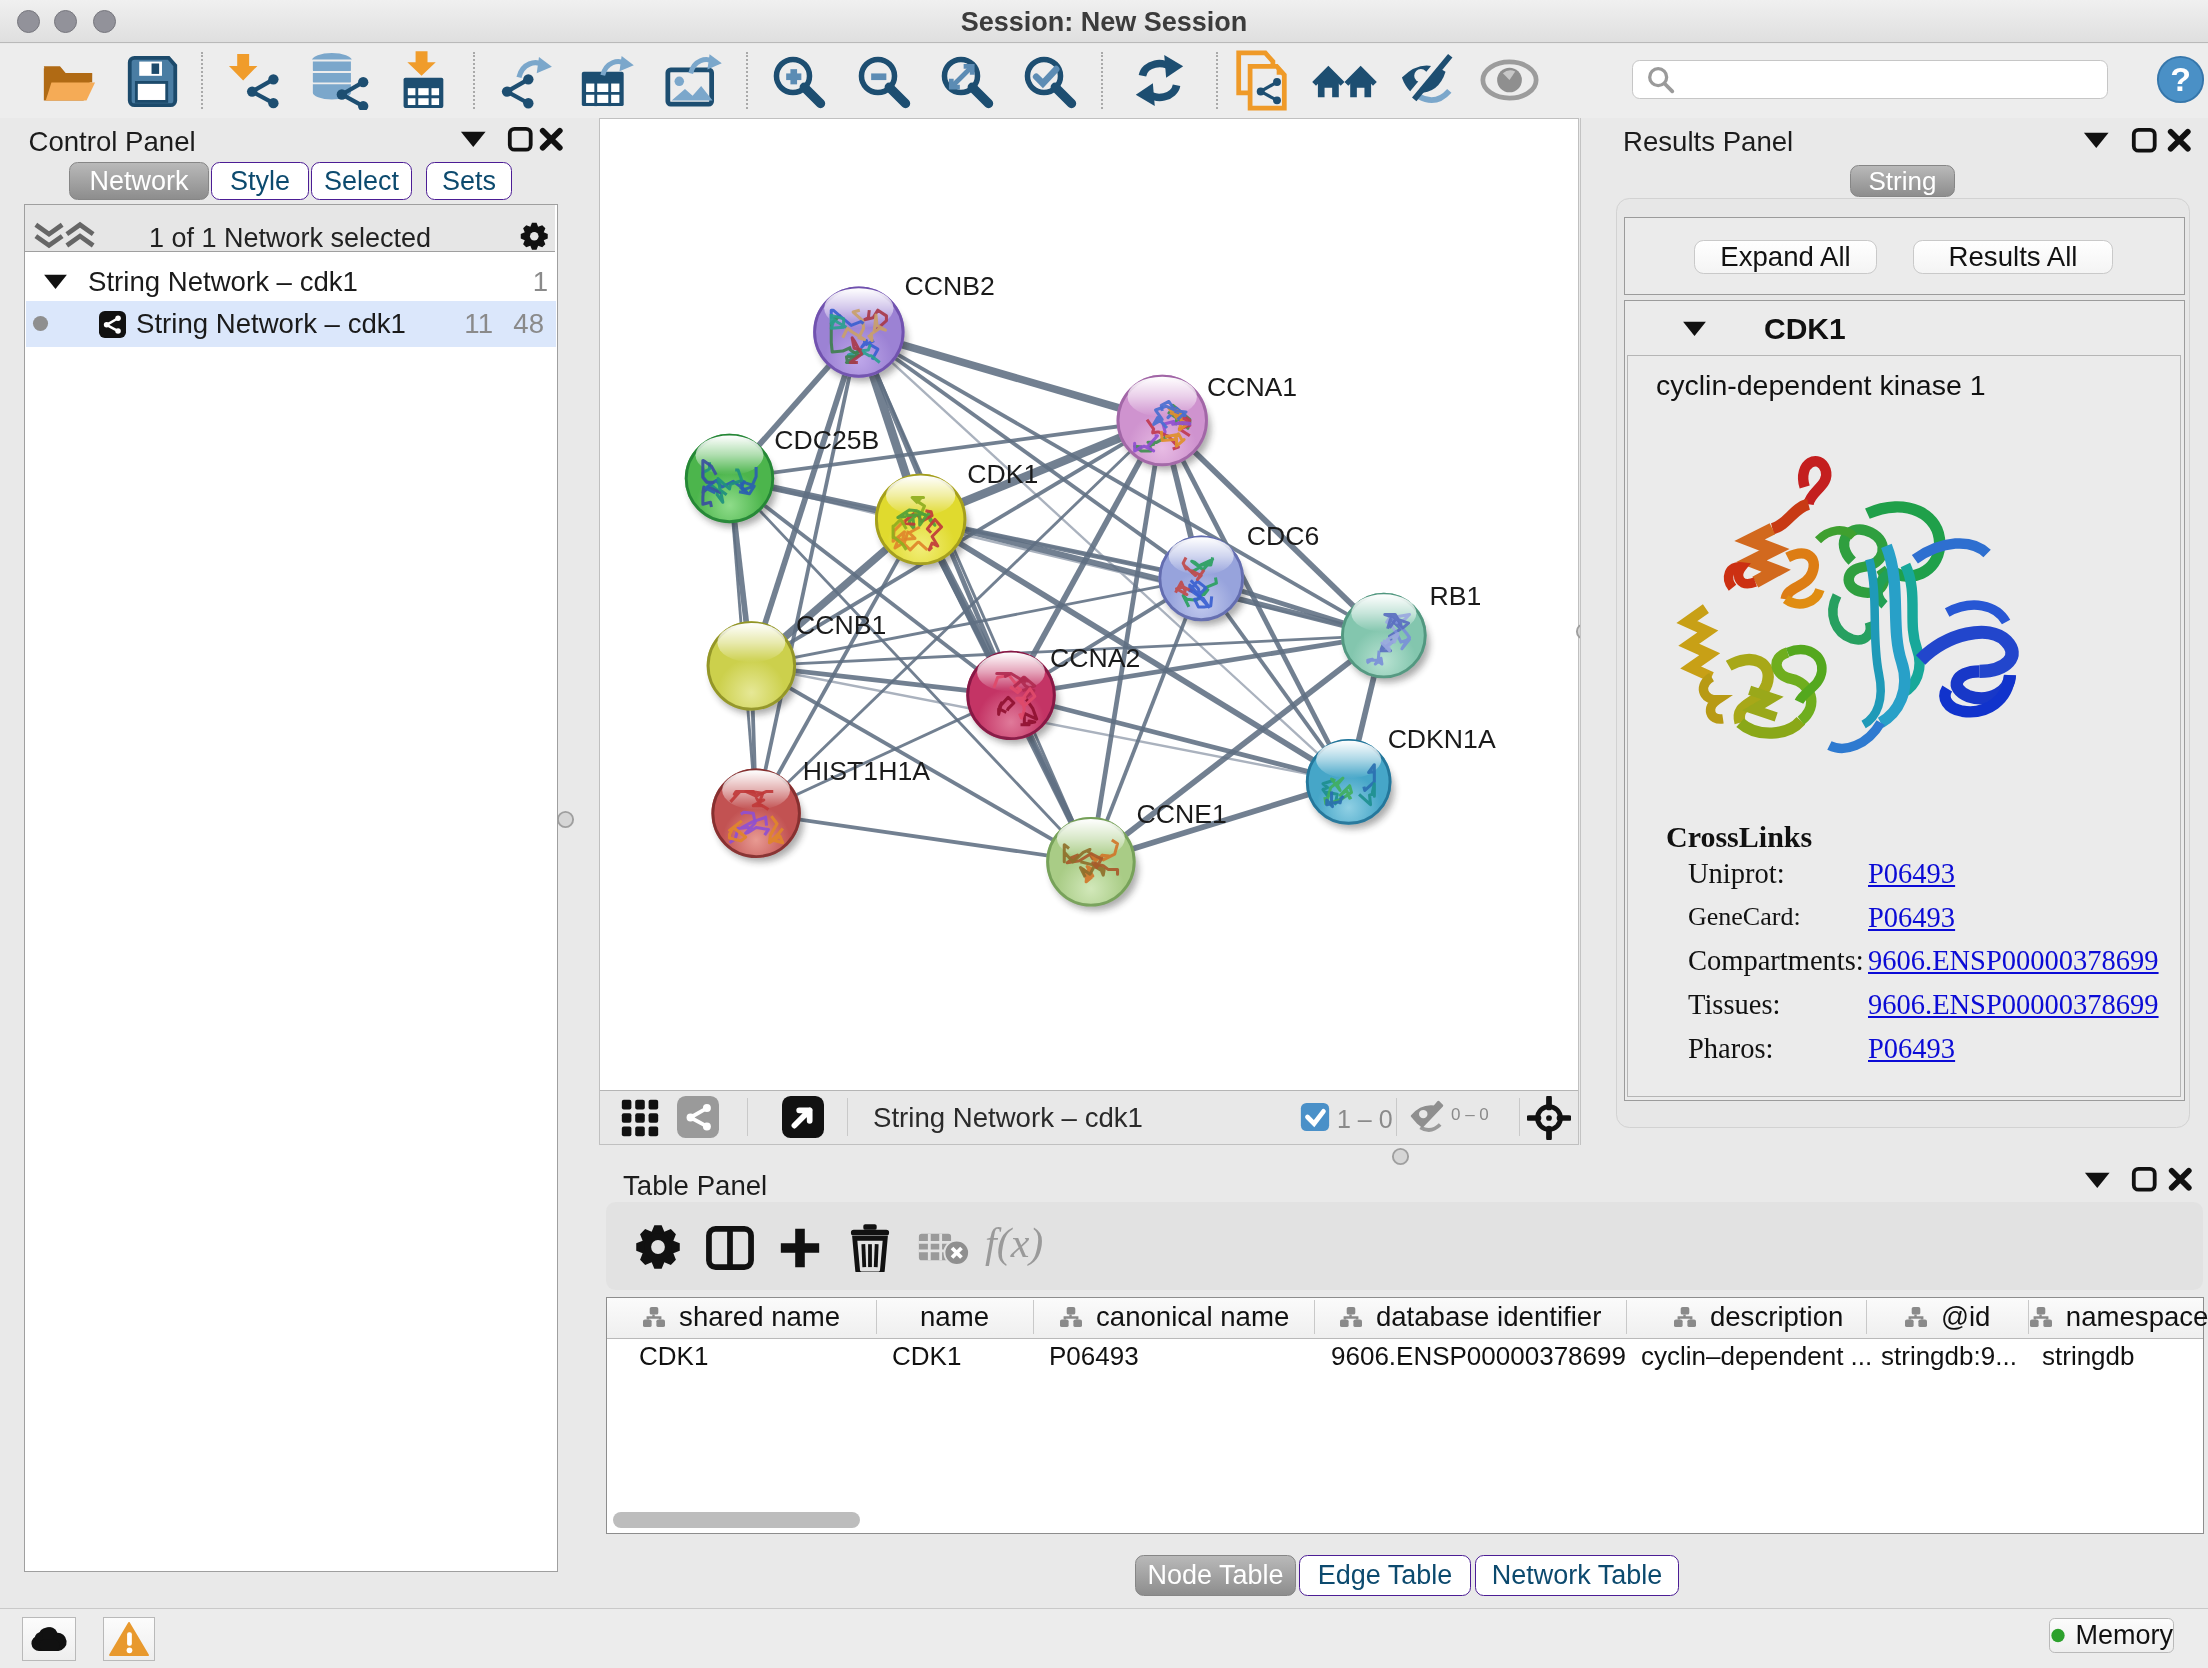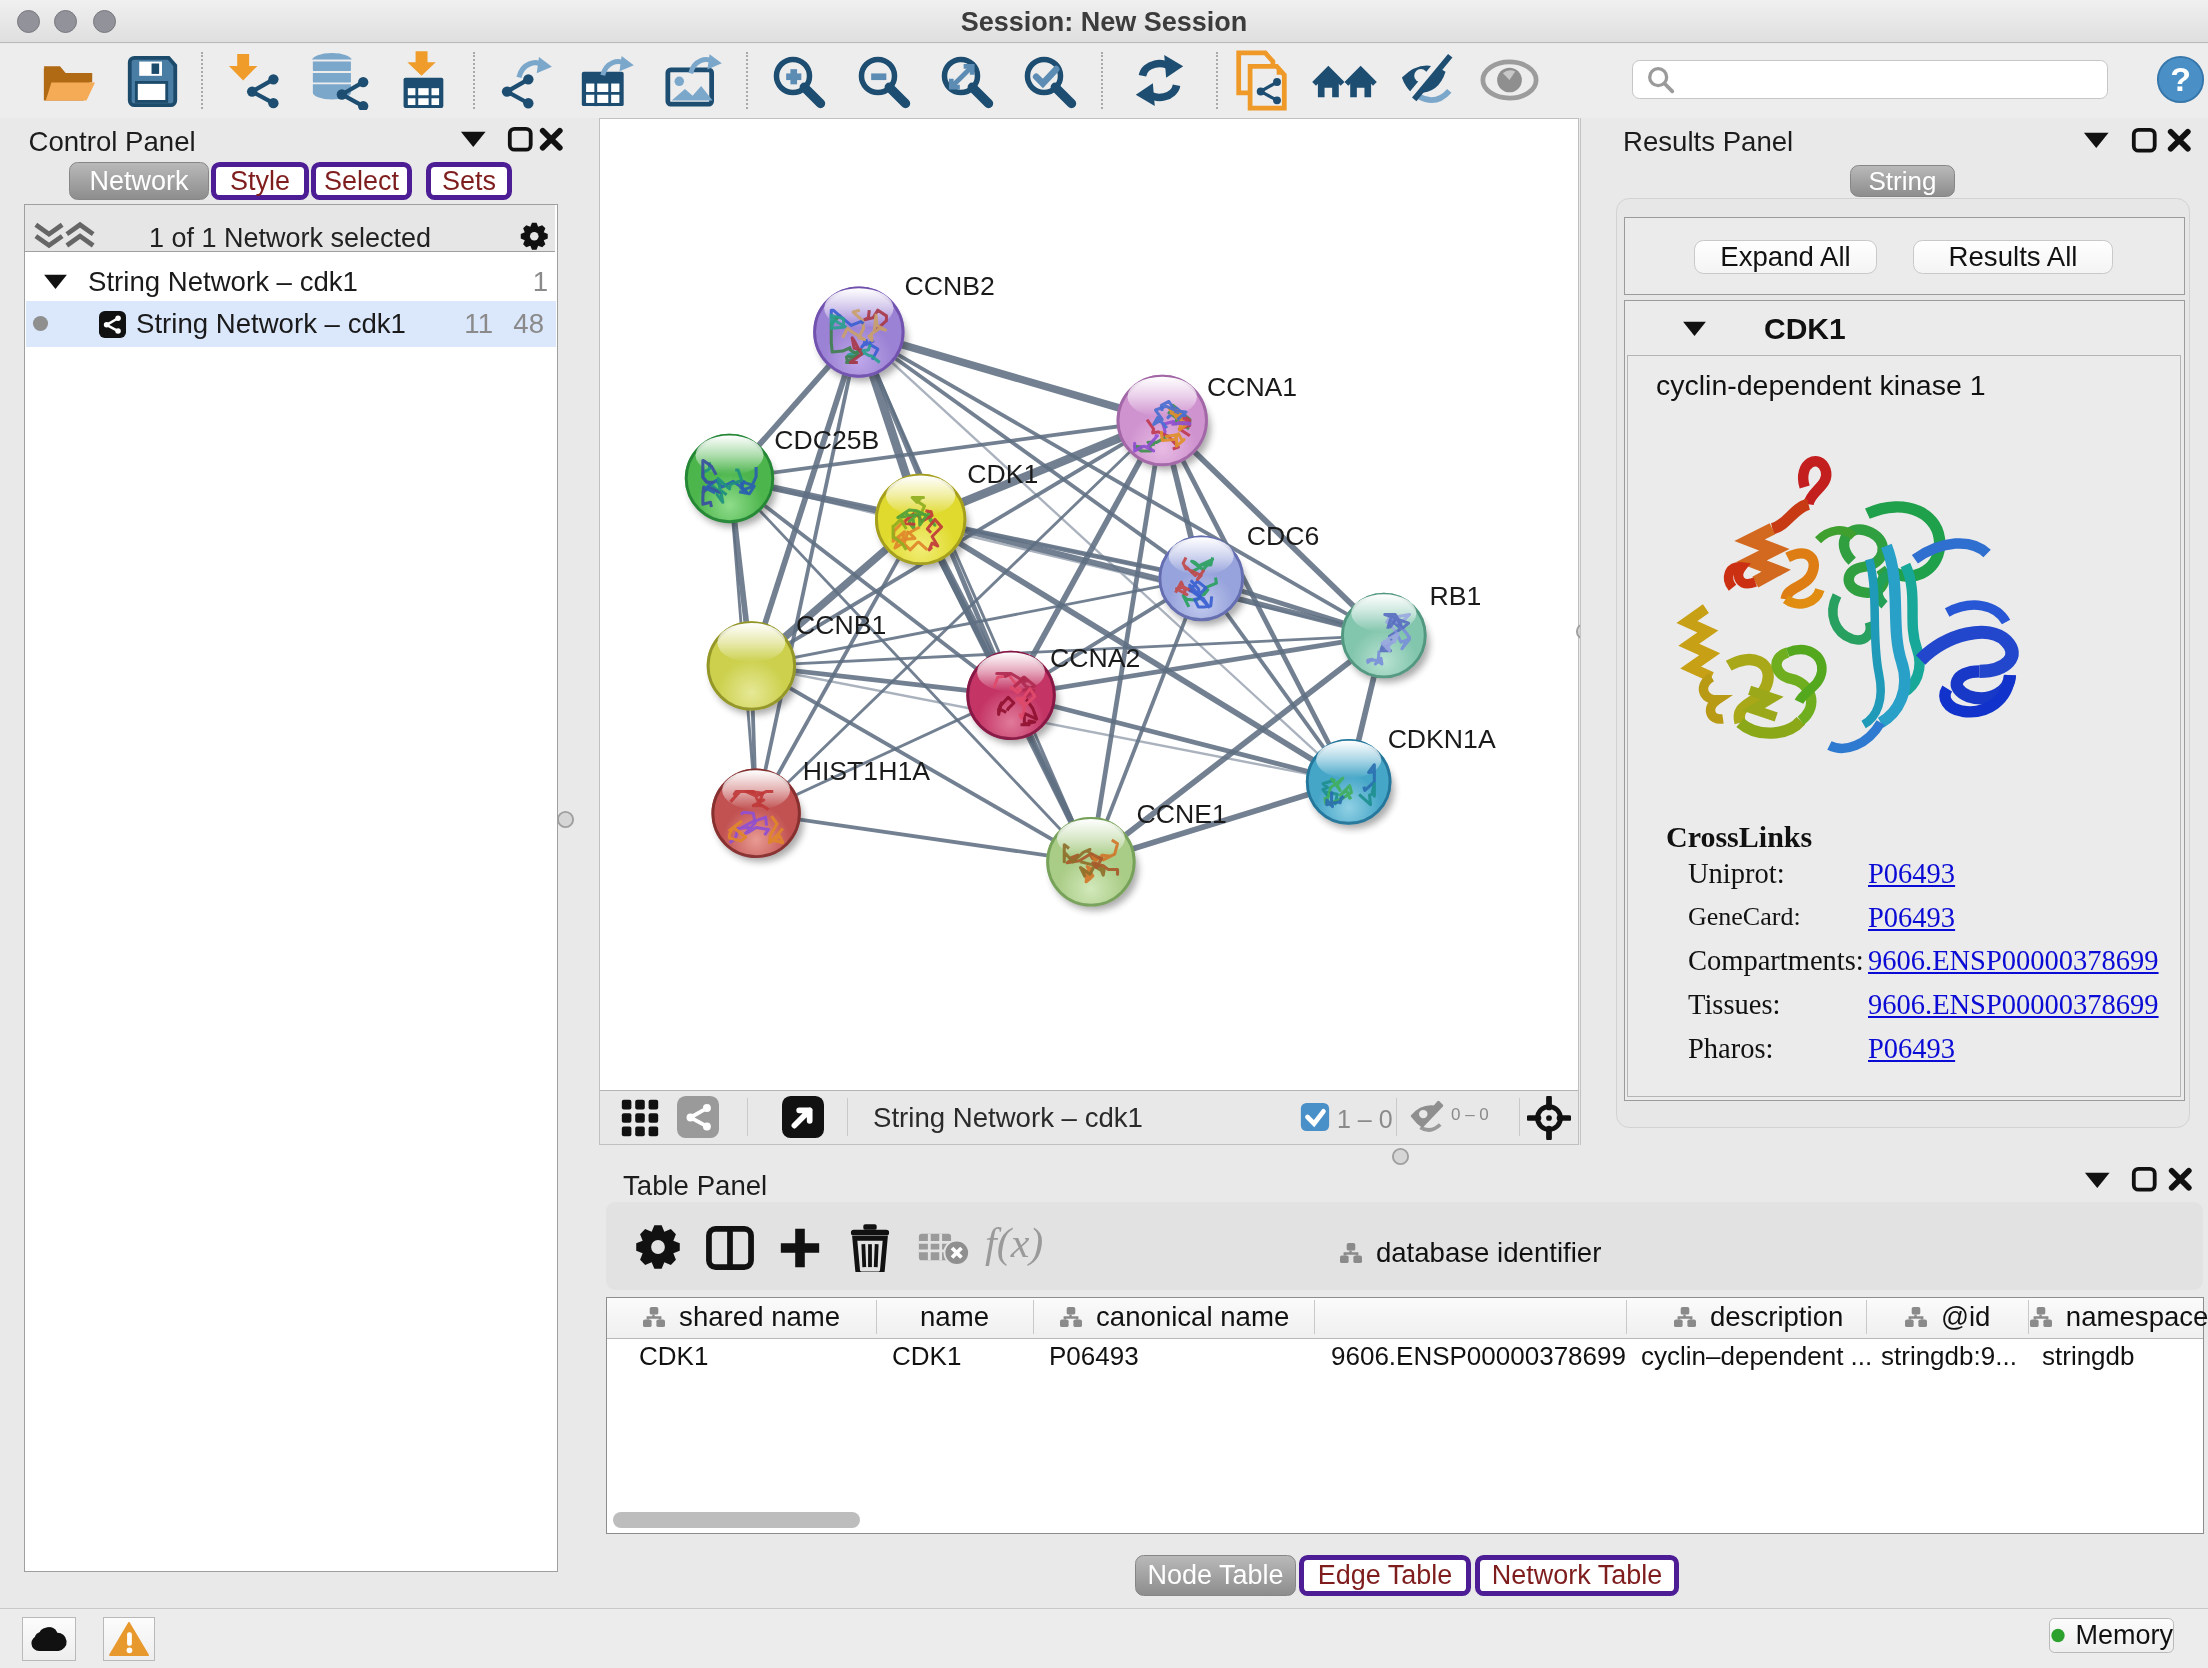--- a/index.html
+++ b/index.html
@@ -4,21 +4,21 @@
 html,body{width:2208px;height:1668px;overflow:hidden;}
 body{font-family:"Liberation Sans",sans-serif;background:#e9e9e9;position:relative;}
 .abs{position:absolute;}
 .titlebar{left:0;top:0;width:2208px;height:43px;background:linear-gradient(180deg,#f0f0f0,#dfdfdf);border-bottom:1px solid #b9b9b9;}
 .tl{width:23px;height:23px;border-radius:50%;background:#92929a;border:1.4px solid #77777e;top:9.5px;}
 .wtitle{top:6.7px;width:100%;text-align:center;font-size:27px;font-weight:bold;color:#3c3c3c;}
 .toolbar{left:0;top:44px;width:2208px;height:74px;background:#ededed;}
 .tbdiv{top:52px;height:57px;width:0;border-left:2.9px dotted #a9a9a9;position:absolute;}
 .searchbox{left:1632px;top:60px;width:476px;height:39px;background:#fff;border:1.9px solid #c6c6c6;border-radius:7.6px;}
 .ptitle{font-size:27.6px;color:#1c1c1c;}
-.tab{height:38px;border-radius:8.6px;border:5px solid #4c1d95;background:#fff;color:#7f1d1d;font-size:27px;display:flex;align-items:center;justify-content:center;position:absolute;}
+.tab{height:38px;border-radius:8.6px;border:1px solid #4c1d95;background:#fff;color:#0c4a6e;font-size:27px;display:flex;align-items:center;justify-content:center;position:absolute;}
 .tab.sel{background:linear-gradient(180deg,#b9b9b9,#8d8d8d);color:#fff;border:1px solid #868686;}
 .cpbox{left:24px;top:204px;width:534px;height:1368px;background:#fff;border:1.9px solid #9f9f9f;}
 .cptool{left:0;top:0;width:530px;height:47px;background:#e6e6e6;border-bottom:1.9px solid #9f9f9f;}
 .trow{font-size:27.6px;color:#1a1a1a;}
 .num{color:#8a8a8a;}
 .selrow{background:#dbe7fb;}
 .netpanel{left:599px;top:118px;width:980px;height:1027px;background:#e8e8e8;border:1px solid #c0c0c0;}
 .netcanvas{left:0px;top:0px;width:978px;height:972px;background:#fff;border-bottom:1px solid #b5b5b5;}
 .netbar{left:0px;top:972px;width:978px;height:53px;}
 .nbsep{top:7.6px;height:38px;width:0;border-left:1.9px solid #c9c9c9;position:absolute;}
@@ -664,21 +664,21 @@
 <div class="th" style="left:1033px;width:282px;top:1296px;">
     <svg class="abs" style="position:relative;top:0;" width="24" height="22" viewBox="0 0 25 23">
       <rect x="8" y="1" width="9" height="8" rx="2" fill="#8a8a8a"></rect>
       <rect x="1" y="14" width="9" height="8" rx="2" fill="#8a8a8a"></rect>
       <rect x="15" y="14" width="9" height="8" rx="2" fill="#8a8a8a"></rect>
       <path d="M12,9 v3 M6,14 v-2 h13 v2" fill="none" stroke="#8a8a8a" stroke-width="2.5"></path>
     </svg>
     <span>canonical name</span>
   </div>
 <div class="thdiv abs" style="left:1033px;top:1300px;"></div>
-<div class="th" style="left:1314px;width:312px;top:1232px;">
+<div class="th" style="left:1314px;width:312px;top:1296px;">
     <svg class="abs" style="position:relative;top:0;" width="24" height="22" viewBox="0 0 25 23">
       <rect x="8" y="1" width="9" height="8" rx="2" fill="#8a8a8a"></rect>
       <rect x="1" y="14" width="9" height="8" rx="2" fill="#8a8a8a"></rect>
       <rect x="15" y="14" width="9" height="8" rx="2" fill="#8a8a8a"></rect>
       <path d="M12,9 v3 M6,14 v-2 h13 v2" fill="none" stroke="#8a8a8a" stroke-width="2.5"></path>
     </svg>
     <span>database identifier</span>
   </div>
 <div class="thdiv abs" style="left:1314px;top:1300px;"></div>
 <div class="th" style="left:1626px;width:240px;top:1296px;padding-left:24px;">

